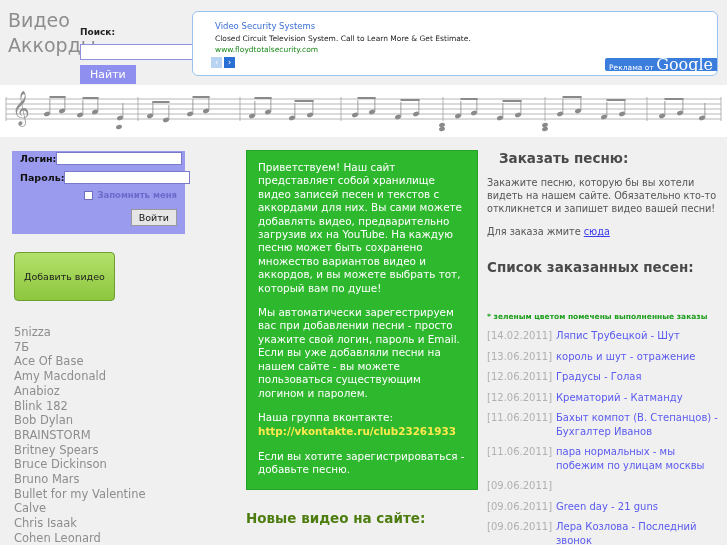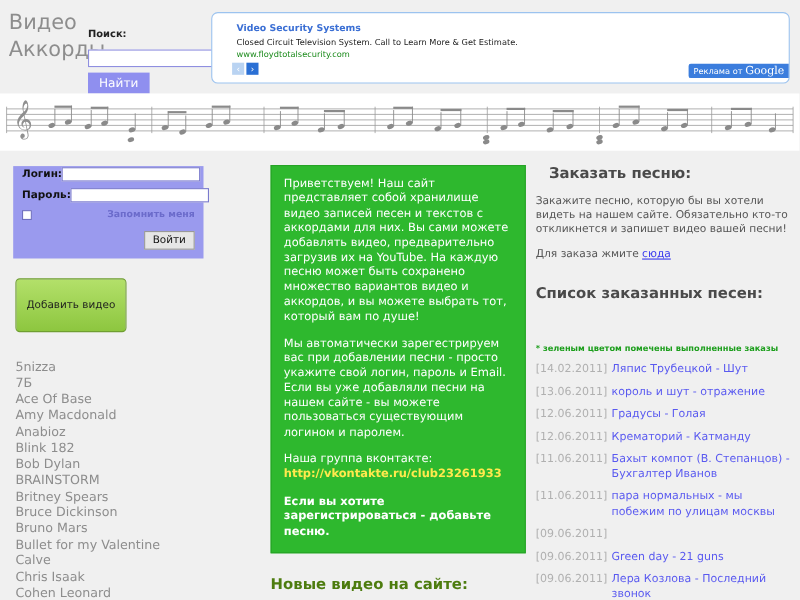--- a/index.html
+++ b/index.html
@@ -30,55 +30,55 @@
     margin-top: 5px; background: #8f8fef; border: none; color: #fff;
     font-size: 11px; padding: 3px 10px; cursor: pointer;
     font-family: "DejaVu Sans", sans-serif;
   }
 
   
   .ad {
     position: absolute; left: 192px; top: 11px; width: 526px; height: 65px;
     background: #fff; border: 1px solid #9cc3ef; border-radius: 6px;
   }
-  .ad-title { position:absolute; left: 22px; top: 9px; font-size: 8.5px; font-weight: bold; color: #3b6fd4; }
+  .ad-title { position:absolute; left: 22px; top: 9px; font-size: 8.5px; font-weight: normal; color: #3b6fd4; }
   .ad-desc  { position:absolute; left: 22px; top: 22px; font-size: 7.5px; color: #222; }
   .ad-url   { position:absolute; left: 22px; top: 33px; font-size: 7.5px; color: #1a8a1a; }
   .ad-nav   { position:absolute; left: 18px; bottom: 7px; display: flex; gap: 2px; }
   .ad-arrow {
     width: 11px; height: 11px; font-size: 8px; line-height: 11px; text-align: center;
     color: #fff; background: #b9d3f2; cursor: pointer;
   }
   .ad-arrow.active { background: #2a6fd4; }
   .ad-brand {
     position: absolute; right: 0px; bottom: 4px; height: 13px;
     background: #3b7ddd; color: #fff; font-size: 7.5px; line-height: 13px;
     padding: 0 4px; border-radius: 2px 0 0 2px; white-space: nowrap;
   }
-  .ad-brand .g { font-family: "DejaVu Serif", serif; font-size: 10px; }
+  .ad-brand .g { font-family: "DejaVu Serif", serif; font-size: 16px; }
 
   
   .staff { position: relative; width: 727px; height: 52px; background: #fff; overflow: hidden; }
   .staff svg { display: block; }
 
   
   .main { position: relative; width: 727px; }
   .col-left  { position: absolute; left: 0px;   top: 0; width: 215px; }
   .col-mid   { position: absolute; left: 240px; top: 0; width: 240px; }
   .col-right { position: absolute; left: 487px; top: 0; width: 238px; }
 
   
   .login-panel { margin: 14px 0 0 12px; width: 173px; background: #9a9aee; padding: 1px 8px 8px 8px; }
   .login-row { display: flex; align-items: center; margin-bottom: 6px; }
   .login-row label { font-size: 9.5px; font-weight: bold; color: #111; width: 50px; }
   .login-row input {
     flex: 1; height: 13px; border: 1px solid #7a7acd; background: #fff;
     outline: none; font-size: 9px; padding: 0 2px; font-family: "DejaVu Sans", sans-serif;
   }
-  .remember-row { display: flex; align-items: center; justify-content: space-between; gap: 4px; margin: 4px 0 6px 0; }
+  .remember-row { display: flex; align-items: center; justify-content: flex-end; gap: 4px; margin: 4px 0 6px 0; }
   .remember-row .cb { width: 9px; height: 9px; background: #fff; border: 1px solid #6f6fc0; display: inline-block; }
   .remember-row span.lbl { font-size: 8.5px; font-weight: bold; color: #6b6bcb; }
   .login-submit-row { text-align: right; }
   .login-btn {
     background: #e6e6e6; border: 1px solid #999; font-size: 9.5px;
     padding: 2px 7px; cursor: pointer; color: #111;
     font-family: "DejaVu Sans", sans-serif;
   }
 
   .add-video-btn {
@@ -97,21 +97,21 @@
 
   
   .green-box {
     margin: 13px 0 0 6px; width: 232px; background: #2eb82e;
     border: 1px solid #26a326; padding: 10px 11px 12px 11px;
   }
   .green-box p { margin: 0 0 11px 0; font-size: 10.4px; line-height: 13.4px; color: #fff; }
   .green-box p:last-child { margin-bottom: 0; }
   .vk-label { margin-bottom: 1px !important; }
   .vk-link { color: #ffe94d; font-weight: bold; font-size: 10.4px; text-decoration: none; cursor: pointer; word-break: break-all; }
-  .reg-note { color: #ffe94d; font-weight: bold; }
+  .reg-note { color: #ffe94d; font-weight: normal; }
 
   .mid-heading {
     margin: 20px 0 11px 6px; font-size: 13.5px; font-weight: bold;
     color: #4d7c0f; font-family: "DejaVu Sans", sans-serif;
   }
 
   
   .r-heading {
     margin: 13px 0 10px 12px; font-size: 13.5px; font-weight: bold; color: #4a4a4a;
   }

